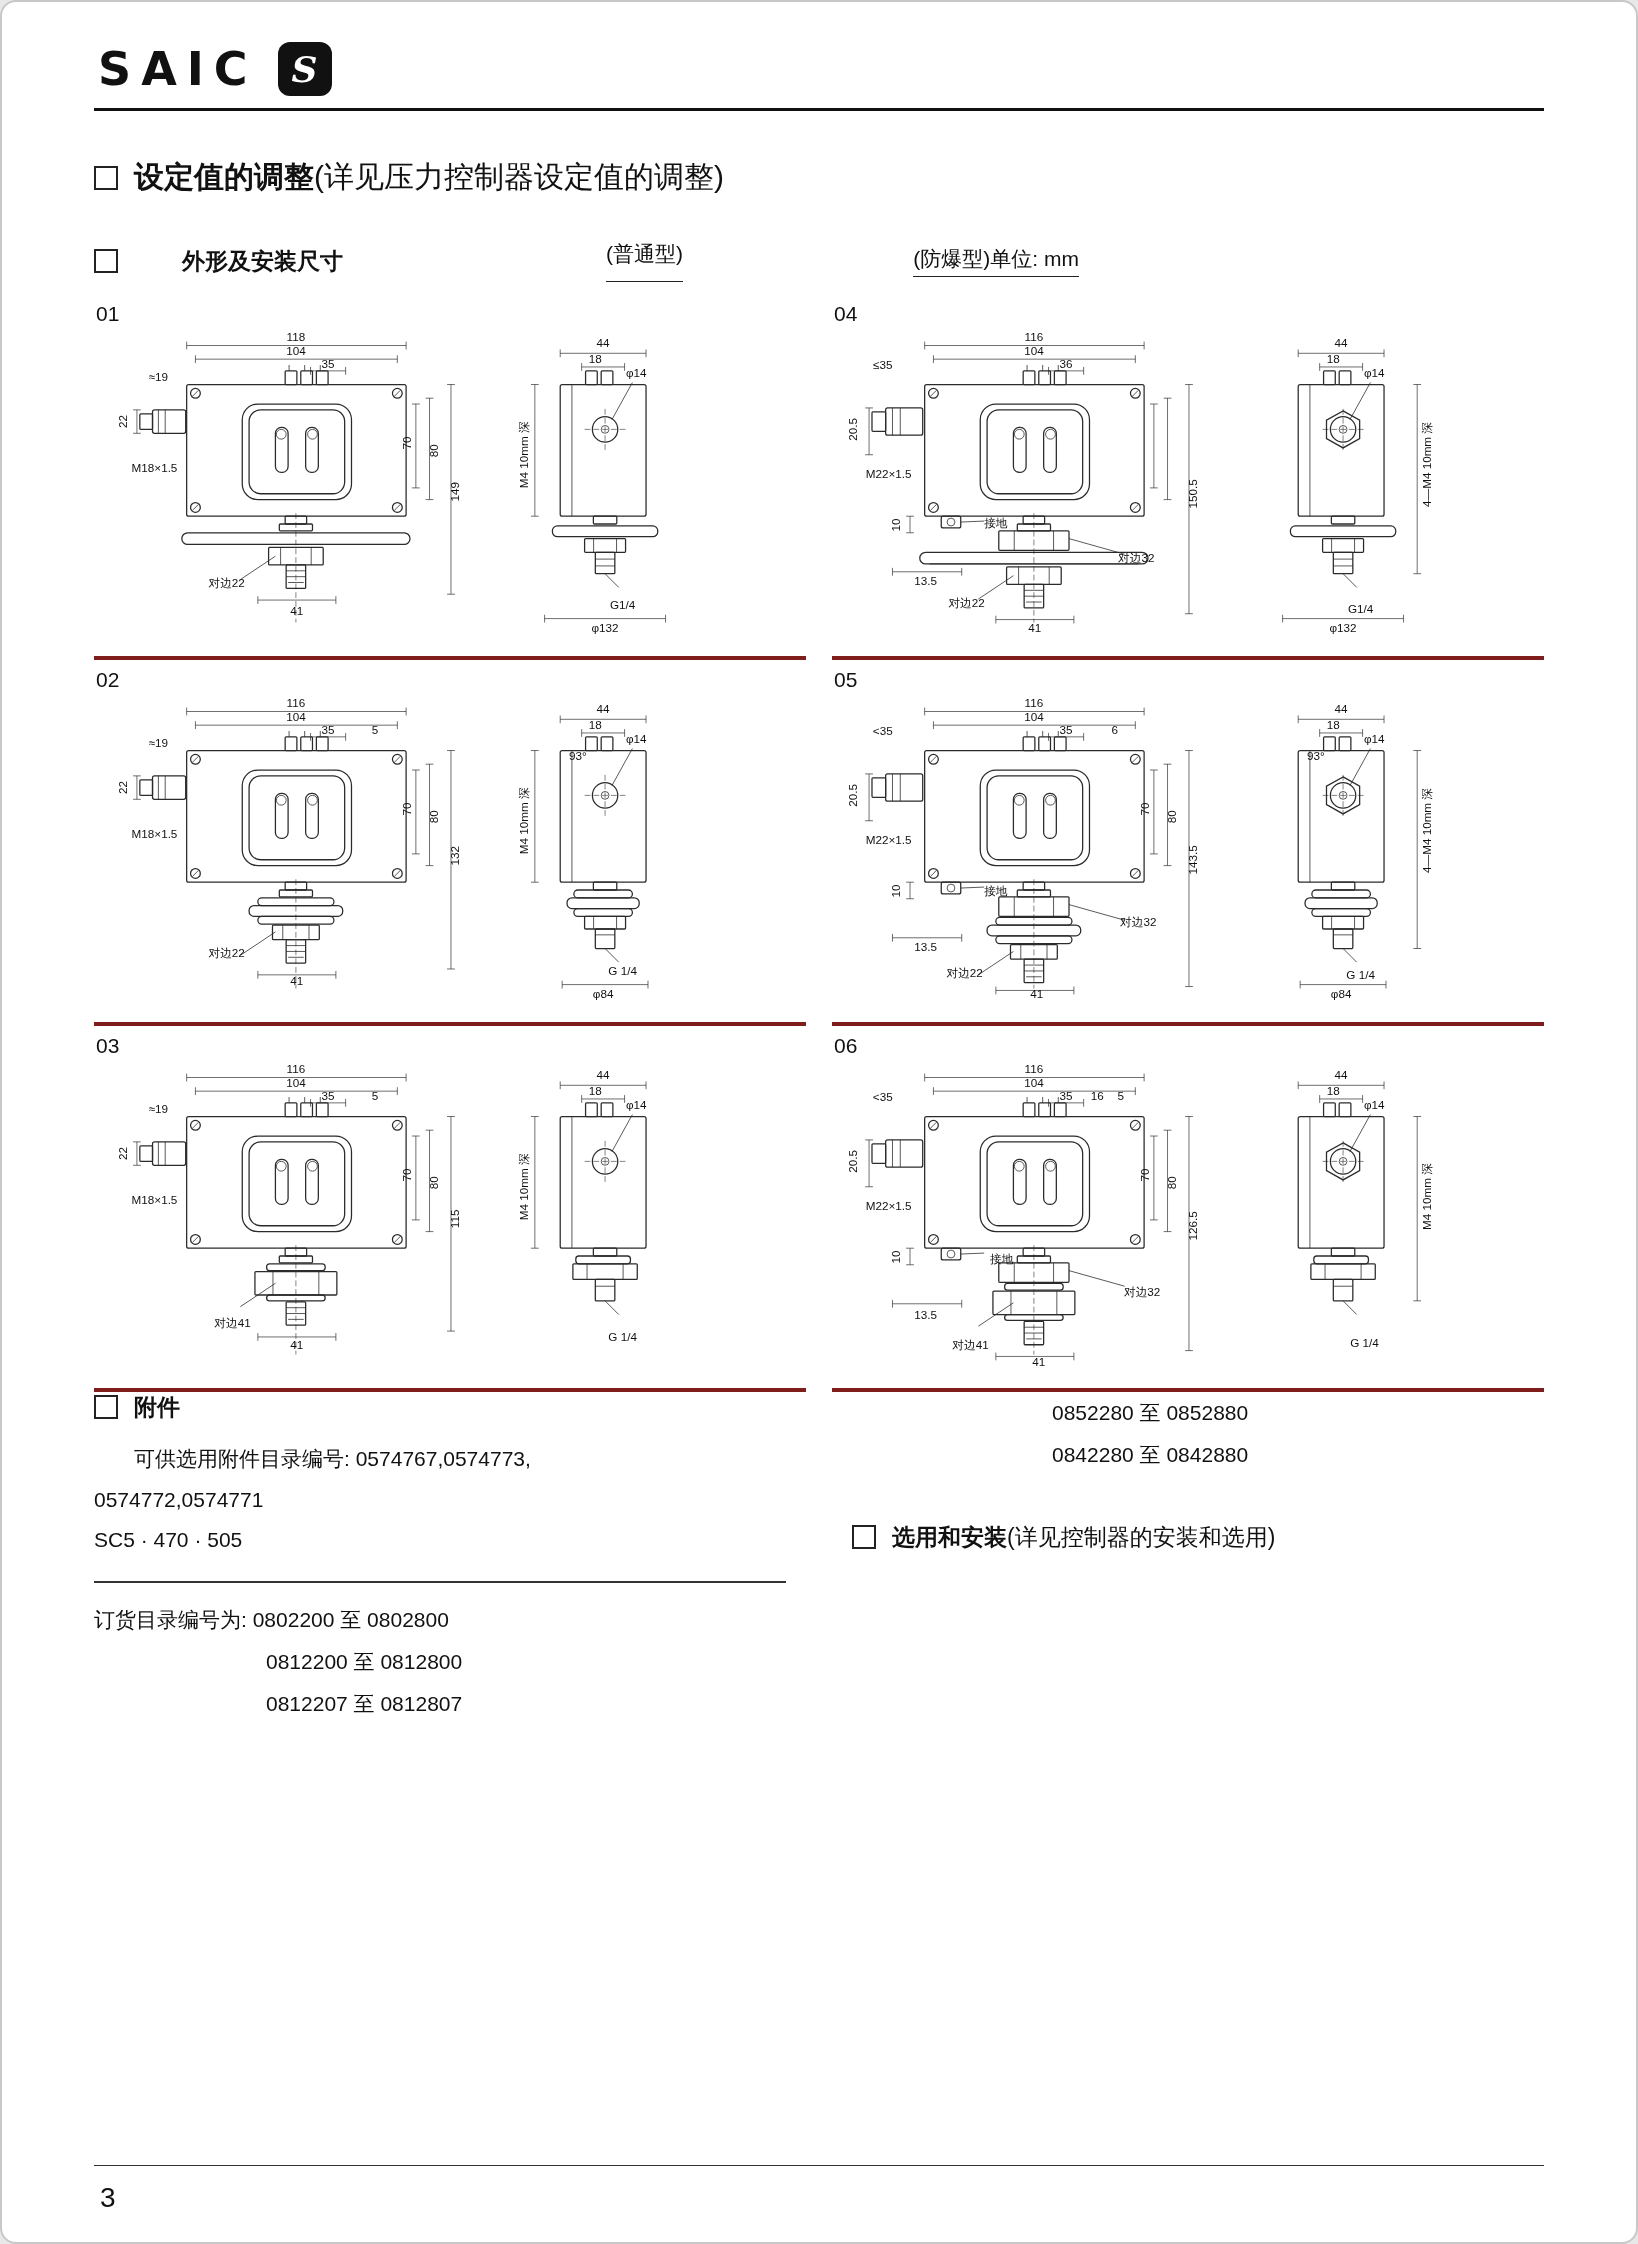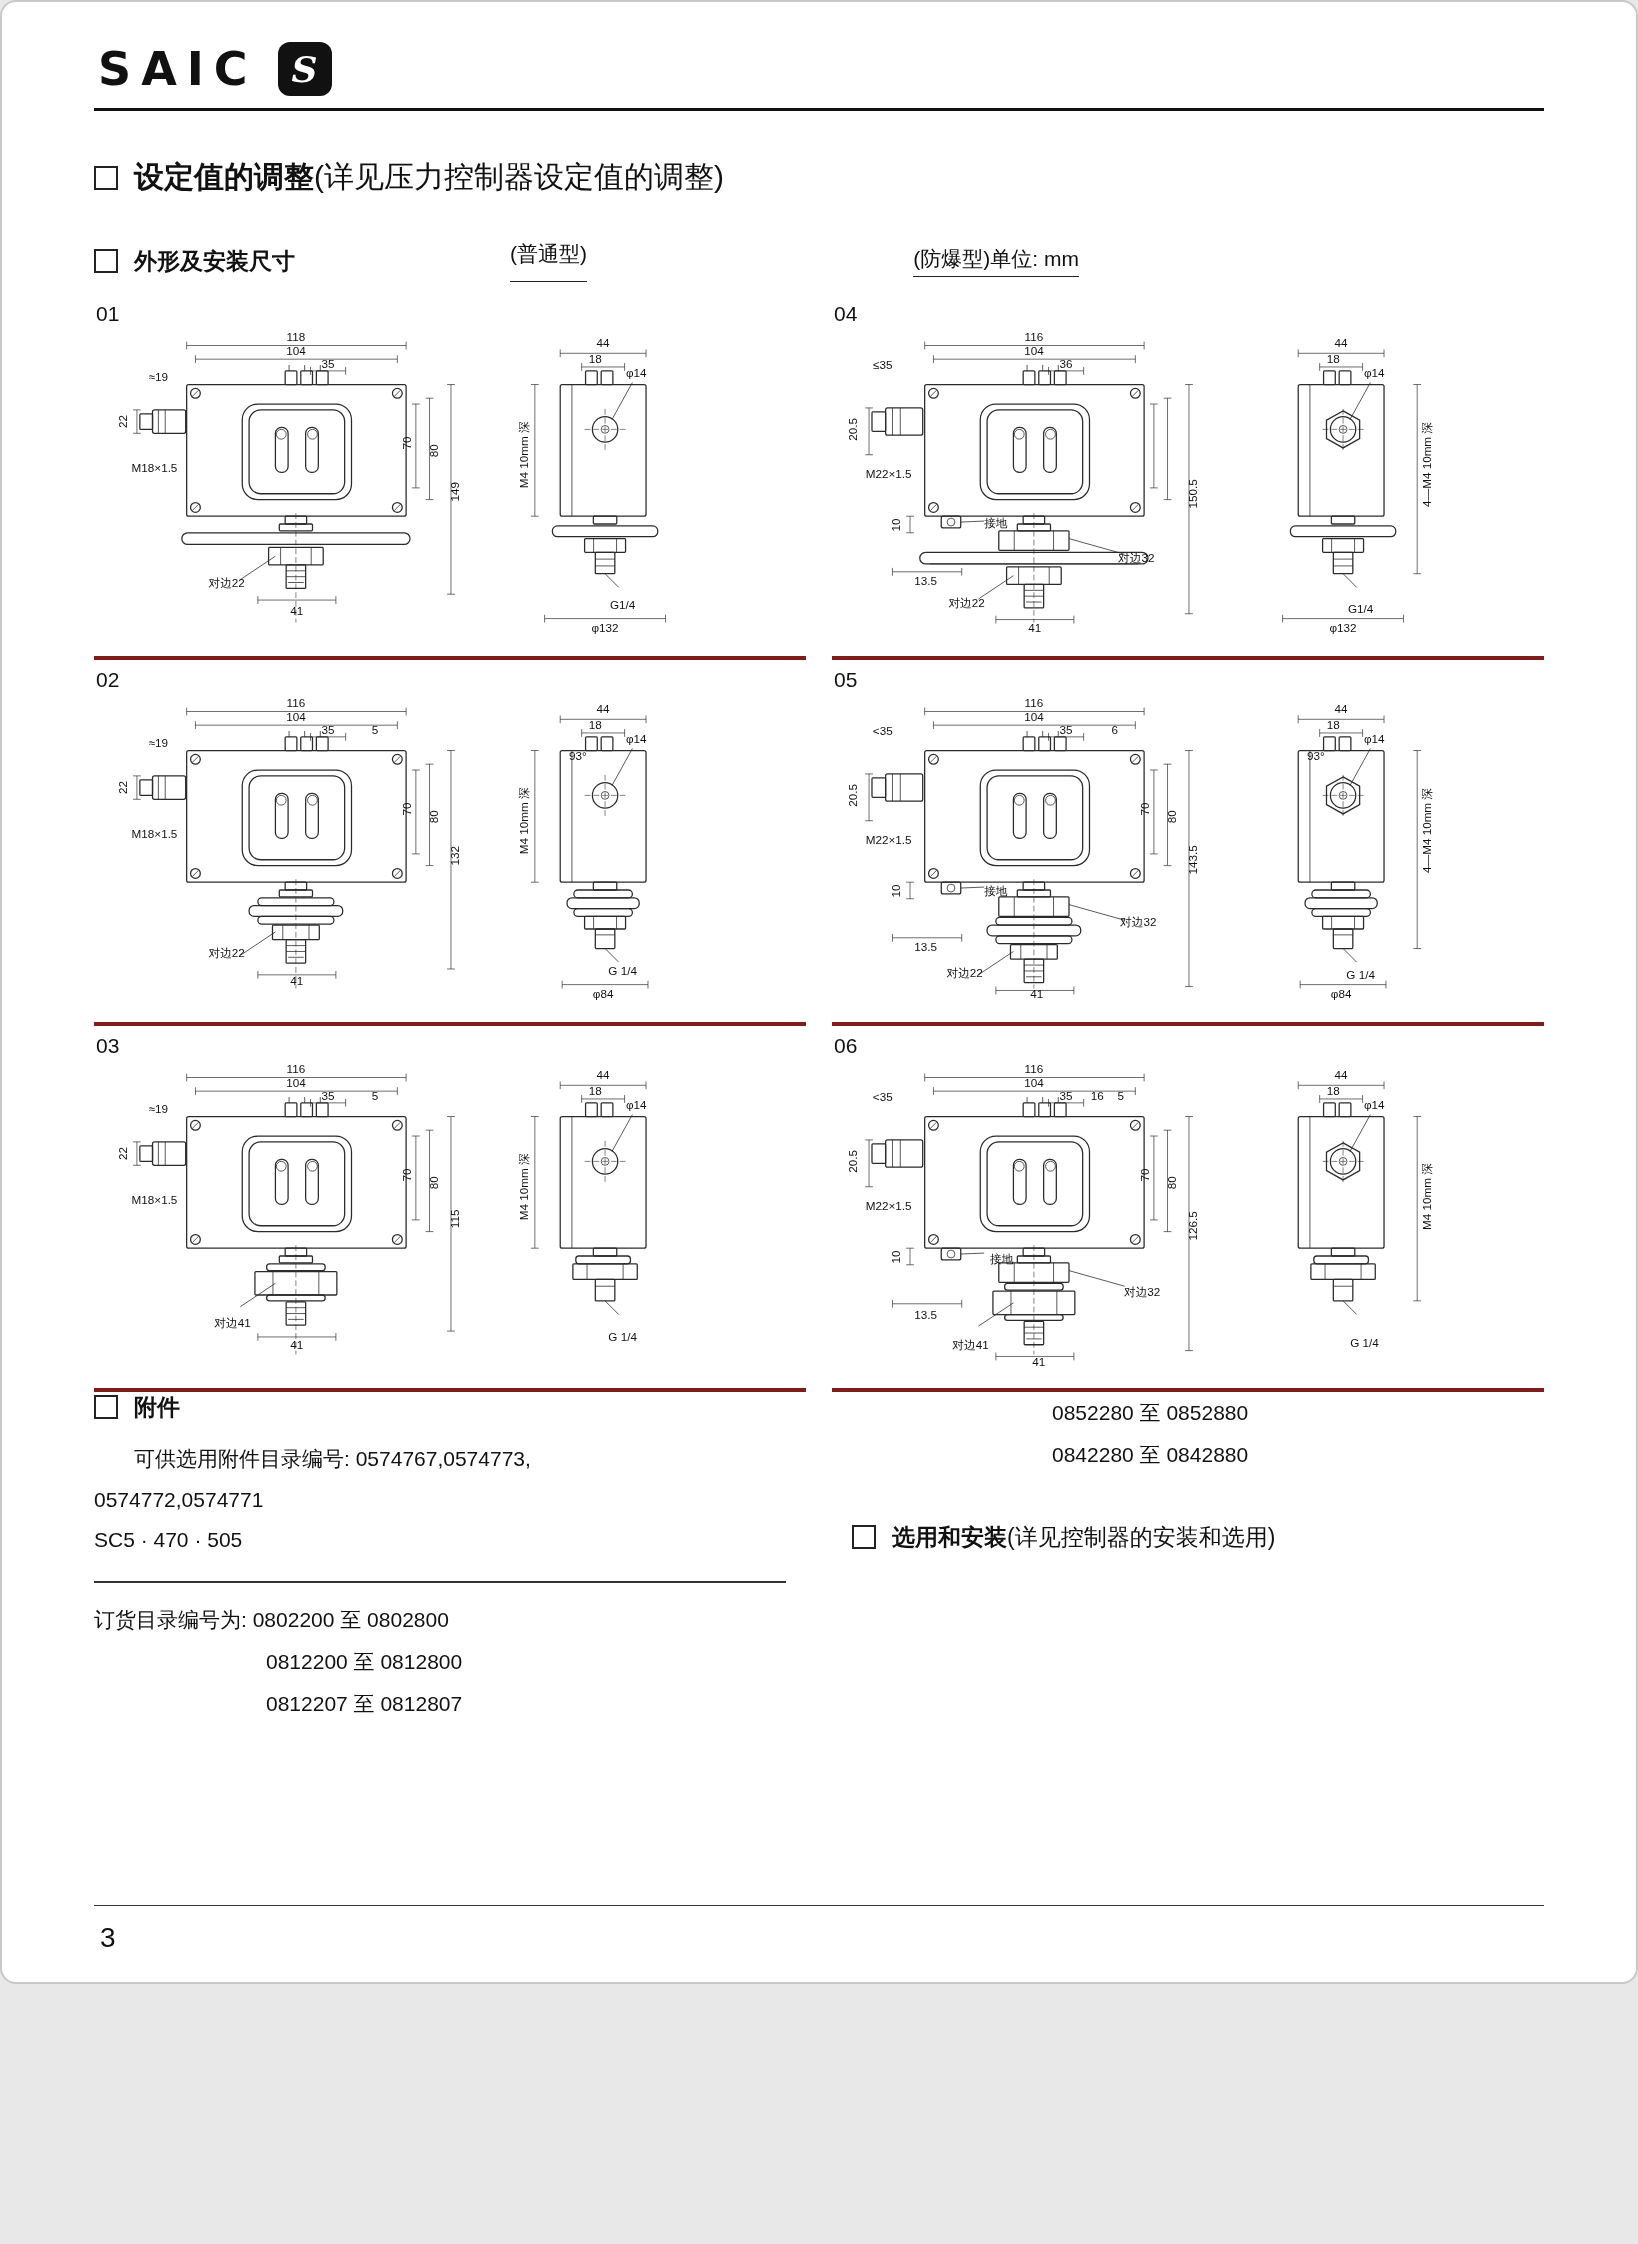--- a/index.html
+++ b/index.html
@@ -1,36 +1,36 @@
 <!DOCTYPE html>
 <html><head>
 <meta charset="utf-8">
 <style>
   html,body{margin:0;padding:0;background:#e8e8e8;}
   .page{
-    width:1638px;height:1984px;box-sizing:border-box;
+    width:1638px;height:2244px;box-sizing:border-box;
     margin:0 auto;background:#fff;color:#111;
     border:2px solid #c8c8c8;border-radius:16px;
     padding:40px 92px 28px;
     display:flex;flex-direction:column;
     font-family:"Liberation Sans",sans-serif;
   }
   
   .brand-row{display:flex;align-items:center;gap:20px;margin-left:4px;}
   .brand{font-size:46px;font-weight:bold;letter-spacing:10px;font-family:"DejaVu Sans",sans-serif;}
   .emblem{width:54px;height:54px;background:#111;color:#fff;border-radius:12px;
     display:flex;align-items:center;justify-content:center;
     font-size:36px;font-weight:bold;font-style:italic;font-family:"DejaVu Serif",serif;}
   .header-rule{height:3px;background:#111;margin-top:12px;}
   
   .sec-row{display:flex;align-items:center;margin-top:46px;font-size:30px;}
   .checkbox{width:20px;height:20px;border:2px solid #222;display:inline-block;margin-right:16px;flex:none;}
   .sec-title{font-weight:bold;}
   .sec-note{font-weight:normal;}
-  .dims-row{display:flex;align-items:center;margin-top:42px;font-size:23px;}
+  .dims-row{display:flex;align-items:center;margin-top:42px;font-size:23px;gap:48px;}
   .normal-label{margin-left:215px;font-size:21px;border-bottom:1.5px solid #222;padding-bottom:13px;}
   .ep-label{margin-left:auto;margin-right:465px;font-size:21px;border-bottom:1.5px solid #222;padding-bottom:3px;text-align:center;}
   
   #drawings{display:grid;grid-template-columns:1fr 1fr;grid-template-rows:repeat(3,auto);
     grid-auto-flow:column;column-gap:26px;margin-top:12px;}
   .cell{border-bottom:4px solid #7f1d1d;padding:4px 0 8px;}
   .dnum{font-size:21px;margin:4px 0 0 2px;}
   svg.drawing{width:100%;display:block;}
   svg .s{fill:none;stroke:#2b2b2b;stroke-width:1.3;}
   svg .t{fill:none;stroke:#2b2b2b;stroke-width:0.8;}

